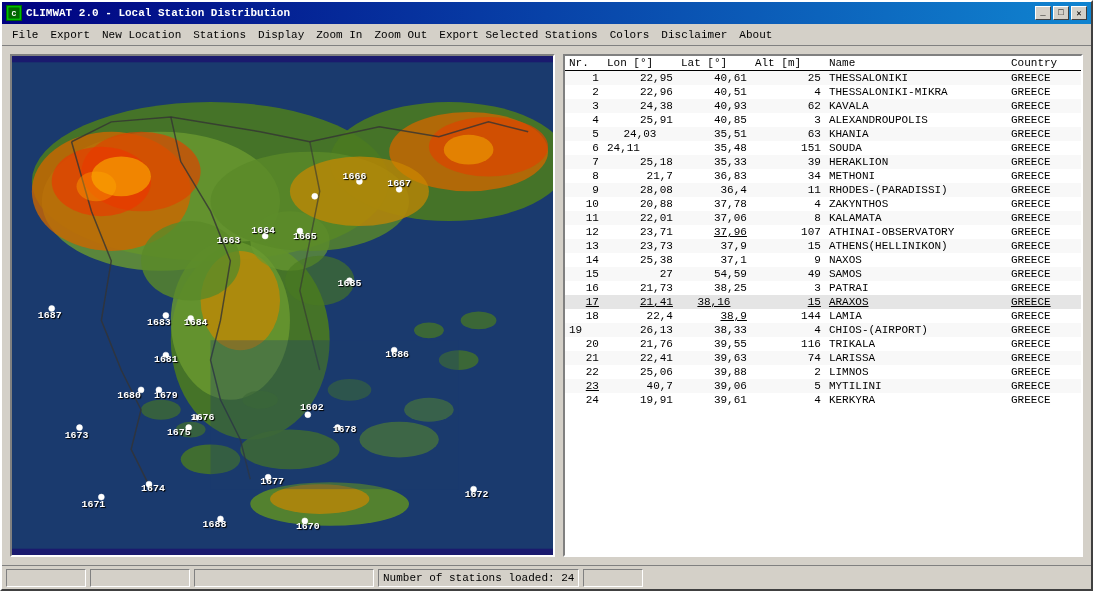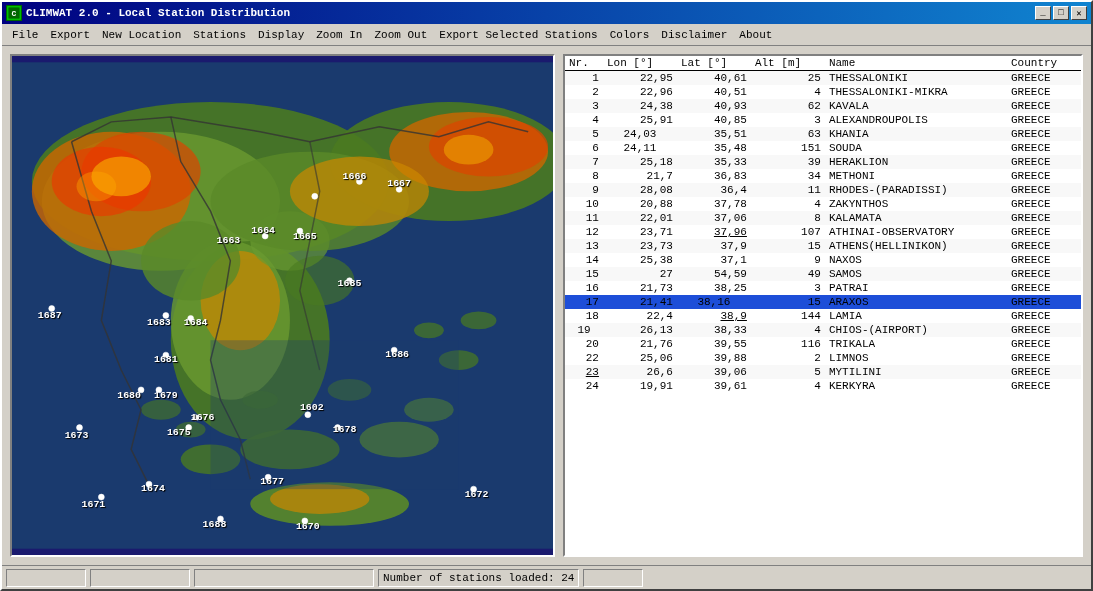--- a/index.html
+++ b/index.html
@@ -348,21 +348,21 @@
             <tr style="background: rgb(248, 248, 248);">
               <td style="text-align: right;">5</td>
               <td style="text-align: center;">24,03</td>
               <td style="text-align: right;">35,51</td>
               <td style="text-align: right;">63</td>
               <td>KHANIA</td>
               <td>GREECE</td>
             </tr>
             <tr>
               <td style="text-align: right;">6</td>
-              <td style="text-align: center;">24,11</td>
+              <td style="text-align: left;">24,11</td>
               <td style="text-align: right;">35,48</td>
               <td style="text-align: right;">151</td>
               <td>SOUDA</td>
               <td>GREECE</td>
             </tr>
             <tr style="background: rgb(248, 248, 248);">
               <td style="text-align: right;">7</td>
               <td style="text-align: right;">25,18</td>
               <td style="text-align: right;">35,33</td>
               <td style="text-align: right;">39</td>
@@ -434,63 +434,71 @@
               <td>GREECE</td>
             </tr>
             <tr>
               <td style="text-align: right;">16</td>
               <td style="text-align: right;">21,73</td>
               <td style="text-align: right;">38,25</td>
               <td style="text-align: right;">3</td>
               <td>PATRAI</td>
               <td>GREECE</td>
             </tr>
-            <tr style="background: #1d4ed8;">
+            <tr style="background: #e5e5e5; text-decoration: underline;">
               <td style="text-align: right;">17</td>
               <td style="text-align: right;">21,41</td>
               <td style="text-align: center;">38,16</td>
               <td style="text-align: right;">15</td>
               <td>ARAXOS</td>
               <td>GREECE</td>
             </tr>
             <tr>
               <td style="text-align: right;">18</td>
               <td style="text-align: right;">22,4</td>
               <td style="text-align: right; text-decoration: underline;">38,9</td>
               <td style="text-align: right;">144</td>
               <td>LAMIA</td>
               <td>GREECE</td>
             </tr>
             <tr style="background: rgb(248, 248, 248);">
-              <td style="text-align: center;">19</td>
+              <td style="text-align: left;">19</td>
               <td style="text-align: right;">26,13</td>
               <td style="text-align: right;">38,33</td>
               <td style="text-align: right;">4</td>
               <td>CHIOS-(AIRPORT)</td>
               <td>GREECE</td>
             </tr>
             <tr>
               <td style="text-align: right;">20</td>
               <td style="text-align: right;">21,76</td>
               <td style="text-align: right;">39,55</td>
               <td style="text-align: right;">116</td>
               <td>TRIKALA</td>
               <td>GREECE</td>
             </tr>
+            <tr style="background: rgb(248, 248, 248);">
+              <td style="text-align: right;">21</td>
+              <td style="text-align: right;">22,41</td>
+              <td style="text-align: right;">39,63</td>
+              <td style="text-align: right;">74</td>
+              <td>LARISSA</td>
+              <td>GREECE</td>
+            </tr>
             <tr>
               <td style="text-align: right;">22</td>
               <td style="text-align: right;">25,06</td>
               <td style="text-align: right;">39,88</td>
               <td style="text-align: right;">2</td>
               <td>LIMNOS</td>
               <td>GREECE</td>
             </tr>
             <tr style="background: rgb(248, 248, 248);">
               <td style="text-align: right; text-decoration: underline;">23</td>
-              <td style="text-align: right;">26,6</td>
+              <td style="text-align: right;">40,7</td>
               <td style="text-align: right;">39,06</td>
               <td style="text-align: right;">5</td>
               <td>MYTILINI</td>
               <td>GREECE</td>
             </tr>
             <tr>
               <td style="text-align: right;">24</td>
               <td style="text-align: right;">19,91</td>
               <td style="text-align: right;">39,61</td>
               <td style="text-align: right;">4</td>

